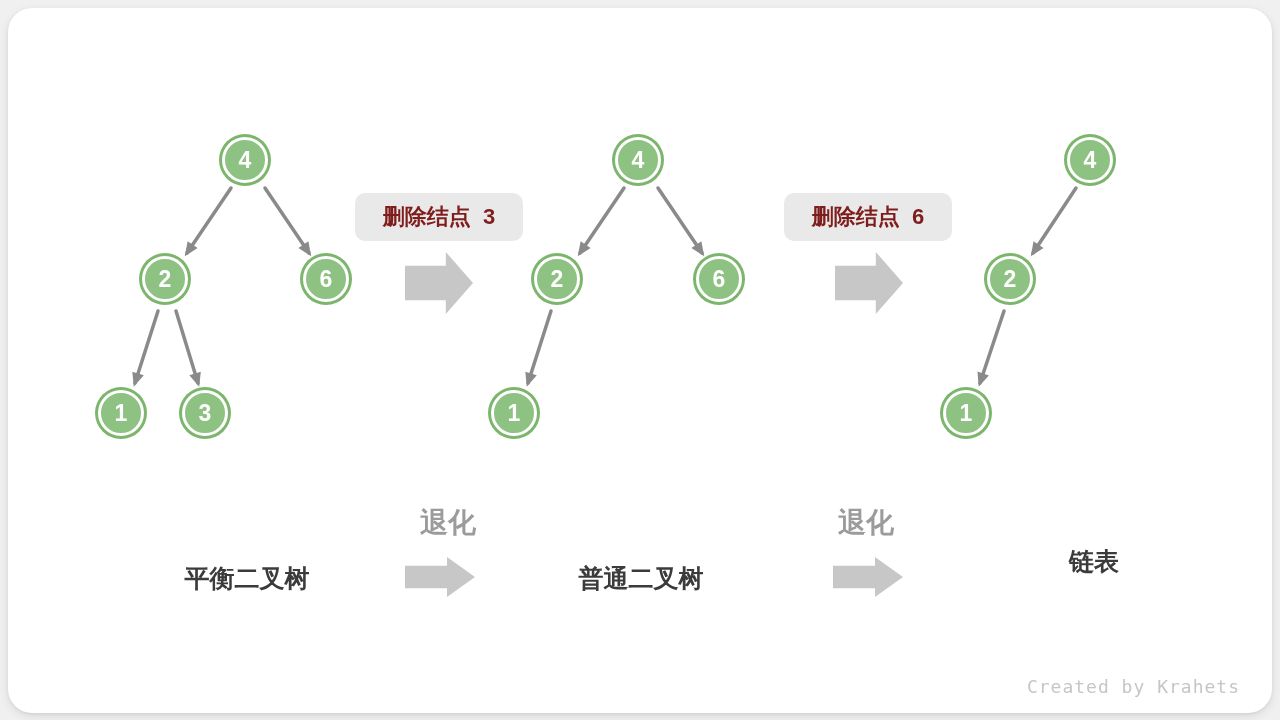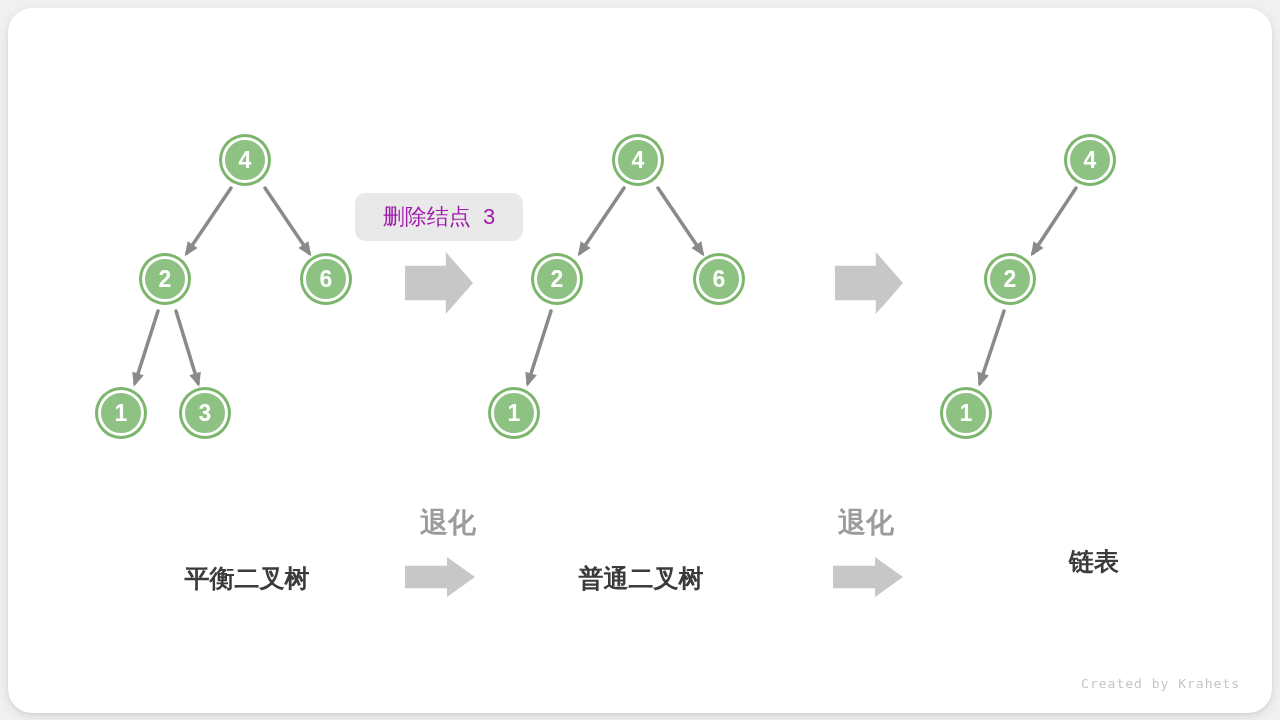--- a/index.html
+++ b/index.html
@@ -36,23 +36,23 @@
     line-height: 1;
   }
   .badge {
     position: absolute;
     width: 168px; height: 48px;
     background: #e9e9e9;
     border-radius: 10px;
     display: flex; align-items: center; justify-content: center;
   }
   .badge-label {
-    color: #a21caf;
+    color: #7f1d1d;
     font-size: 22px;
-    font-weight: normal;
+    font-weight: bold;
     white-space: pre;
   }
   .block-arrow {
     position: absolute;
     background: #c7c7c7;
     clip-path: polygon(0% 22%, 60% 22%, 60% 0%, 100% 50%, 60% 100%, 60% 78%, 0% 78%);
   }
   .arrow-mid { width: 68px; height: 62px; }
   .arrow-bottom { width: 70px; height: 40px; }
   .degrade-label {
@@ -68,21 +68,21 @@
     transform: translateX(-50%);
     color: #3b3b3b;
     font-size: 25px;
     font-weight: bold;
     white-space: nowrap;
   }
   .watermark {
     position: absolute;
     right: 40px; top: 676px;
     font-family: "DejaVu Sans Mono", "Liberation Mono", monospace;
-    font-size: 13px;
+    font-size: 18px;
     letter-spacing: 1px;
     color: #c6c6c6;
     white-space: nowrap;
   }
 </style>
 </head>
 <body>
 
 <div class="stage">
   <div class="card"></div>
@@ -150,20 +150,23 @@
         <span class="node-value">2</span>
       </div>
       <div class="node" style="left:943px;top:390px">
         <span class="node-value">1</span>
       </div>
     </div>
 
     <div class="badge" style="left:355px;top:193px">
       <span class="badge-label">删除结点  3</span>
     </div>
+    <div class="badge" style="left:784px;top:193px">
+      <span class="badge-label">删除结点  6</span>
+    </div>
 
     <div class="block-arrow arrow-mid" style="left:405px;top:252px"></div>
     <div class="block-arrow arrow-mid" style="left:835px;top:252px"></div>
 
     <span class="degrade-label" style="left:448px;top:504px">退化</span>
     <span class="degrade-label" style="left:866px;top:504px">退化</span>
 
     <div class="block-arrow arrow-bottom" style="left:405px;top:557px"></div>
     <div class="block-arrow arrow-bottom" style="left:833px;top:557px"></div>
 

